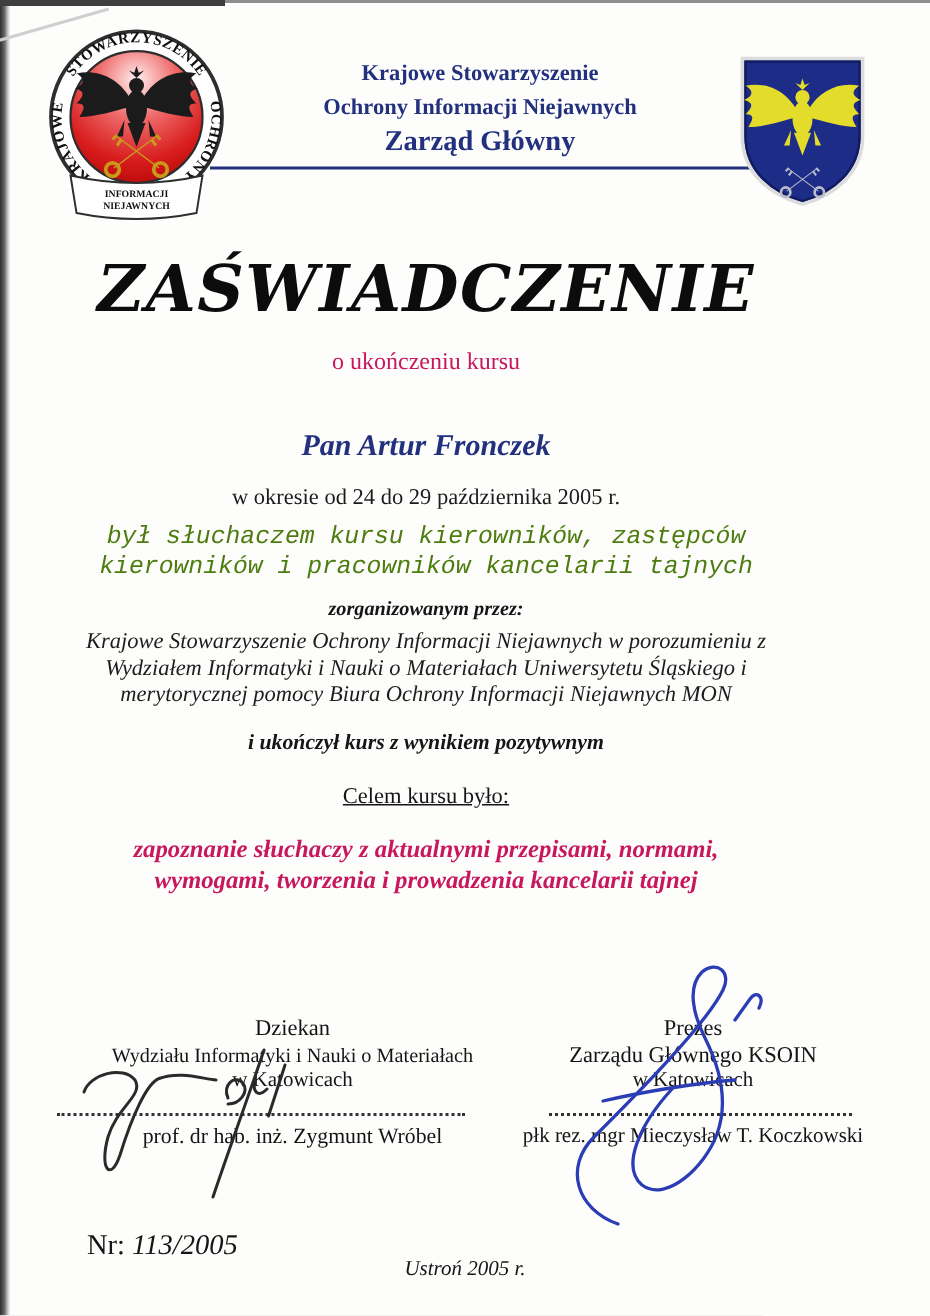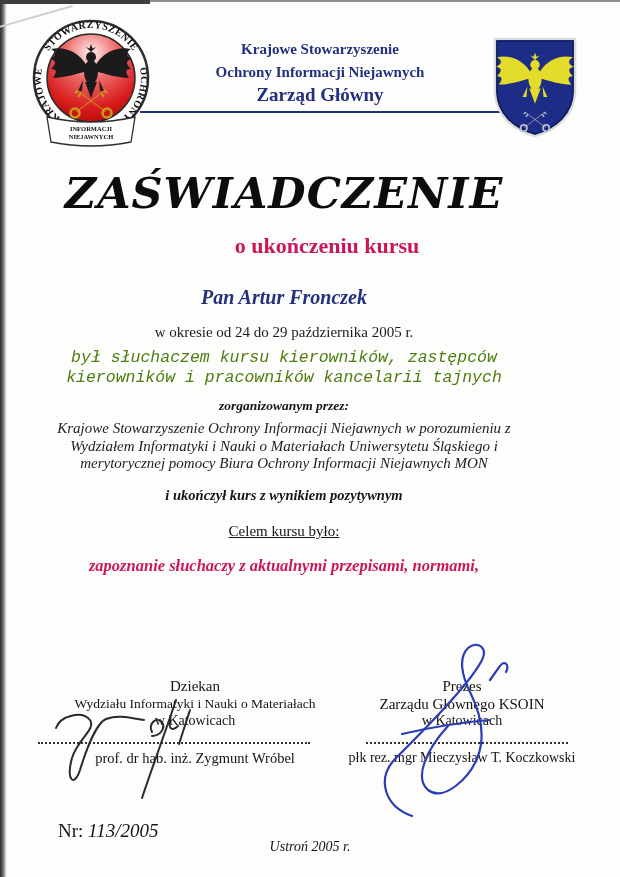--- a/index.html
+++ b/index.html
@@ -26,21 +26,21 @@
   .shield-svg{position:absolute; left:491px; top:35px;}
   .org-block{position:absolute; left:150px; top:38px; width:340px; text-align:center;
     color:var(--navy); font-weight:bold;}
   .org-block .l1,.org-block .l2{font-size:15px; line-height:23px;}
   .org-block .l3{font-size:19px; line-height:22px;}
   .header-rule{position:absolute; left:140px; top:111px; width:360px; height:2px; background:var(--navy);}
   
   .row{position:absolute; left:0; width:568px; text-align:center;}
   .title{top:168px; font-family:"DejaVu Serif", serif; font-style:italic; font-weight:bold;
     font-size:43px; letter-spacing:1px; color:#0c0c0c;}
-  .subtitle{top:233px; font-size:22px; font-weight:bold; color:var(--crimson);margin-left:43px;}
+  .subtitle{top:233px; font-size:16px; font-weight:normal; color:var(--crimson);}
   .recipient{top:286px; font-size:20px; font-weight:bold; font-style:italic; color:var(--navy);}
   .period{top:324px; font-size:15px; color:#1b1b1b;}
   .course{top:348px; font-family:"Liberation Mono", monospace; font-style:italic;
     font-size:16.5px; line-height:20px; color:#4d7c0f;}
   .org-label{top:398px; font-size:13.5px; font-weight:bold; font-style:italic;}
   .organizers{top:420px; font-size:15px; font-style:italic; line-height:17.5px; color:#1d1d1d;}
   .result{top:487px; font-size:14.5px; font-weight:bold; font-style:italic;}
   .purpose-label{top:523px; font-size:15px;text-decoration:underline;}
   .purpose{top:555px; font-size:16.5px; font-weight:bold; font-style:italic;
     line-height:21px; color:var(--crimson);}
@@ -149,20 +149,21 @@
     <div>merytorycznej pomocy Biura Ochrony Informacji Niejawnych MON</div>
   </div>
 
   <div class="row org-label">zorganizowanym przez:</div>
 
   <div class="row result">i ukończył kurs z wynikiem pozytywnym</div>
   <div class="row purpose-label">Celem kursu było:</div>
 
   <div class="row purpose">
     <div>zapoznanie słuchaczy z aktualnymi przepisami, normami,</div>
+    <div>wymogami, tworzenia i prowadzenia kancelarii tajnej</div>
   </div>
 
   <div class="sig-line sl-role">Dziekan</div>
   <div class="sig-line sl-org">Wydziału Informatyki i Nauki o Materiałach</div>
   <div class="sig-line sl-city">w Katowicach</div>
   <div class="dots dots-left"></div>
   <div class="sig-line sl-name">prof. dr hab. inż. Zygmunt Wróbel</div>
 
   <div class="sig-line sr-role">Prezes</div>
   <div class="sig-line sr-org">Zarządu Głównego KSOIN</div>

